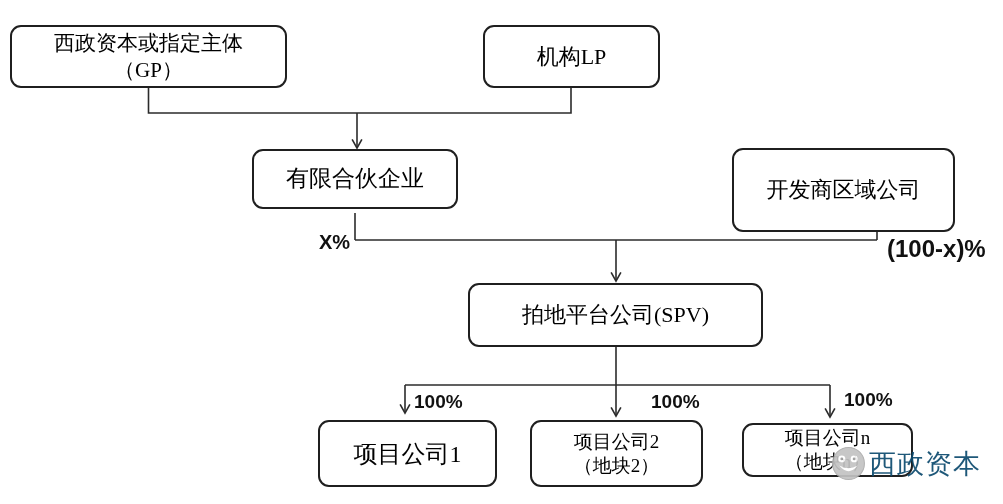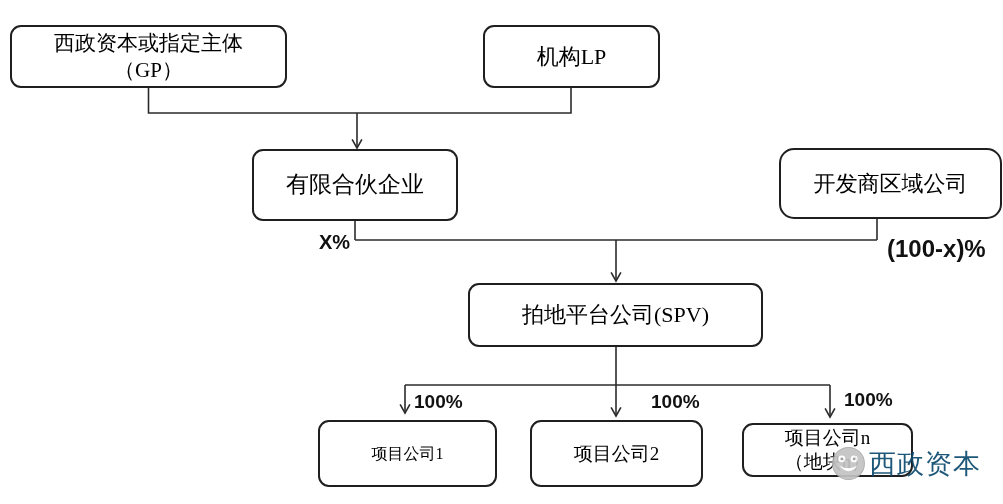--- a/index.html
+++ b/index.html
@@ -31,24 +31,24 @@
     flex-direction: column;
     align-items: center;
     justify-content: center;
     text-align: center;
     color: #000000;
     line-height: 1.25;
   }
   .node .l { white-space: nowrap; }
   .node-gp          { left: 10px;  top: 25px;  width: 277px; height: 63px; font-size: 21px; }
   .node-lp          { left: 483px; top: 25px;  width: 177px; height: 63px; font-size: 22px; text-align: center; }
-  .node-partnership { left: 252px; top: 149px; width: 206px; height: 72px; font-size: 23px; }
-  .node-developer   { left: 779px; top: 148px; width: 223px; height: 71px; font-size: 22px; border-radius: 15px; }
+  .node-partnership { left: 252px; top: 149px; width: 206px; height: 60px; font-size: 23px; }
+  .node-developer   { left: 732px; top: 148px; width: 223px; height: 84px; font-size: 22px; }
   .node-spv         { left: 468px; top: 283px; width: 295px; height: 64px; font-size: 22px; }
-  .node-project1    { left: 318px; top: 420px; width: 179px; height: 67px; font-size: 16px; align-items: center; }
+  .node-project1    { left: 318px; top: 420px; width: 179px; height: 67px; font-size: 24px; align-items: center; }
   .node-project2    { left: 530px; top: 420px; width: 173px; height: 67px; font-size: 19px; }
   .node-projectn    { left: 742px; top: 423px; width: 171px; height: 54px; font-size: 19px; }
   .pct {
     position: absolute;
     font-family: "Liberation Sans", "DejaVu Sans", sans-serif;
     font-weight: 700;
     color: #111111;
     white-space: nowrap;
   }
   .pct-x    { left: 302px; top: 231px; width: 48px; text-align: right; font-size: 20px; }
@@ -119,20 +119,21 @@
   <div class="node node-spv">
     <span class="l">拍地平台公司(SPV)</span>
   </div>
 
   <div class="node node-project1">
     <span class="l">项目公司1</span>
   </div>
 
   <div class="node node-project2">
     <span class="l">项目公司2</span>
+    <span class="l">（地块2）</span>
   </div>
 
   <div class="node node-projectn">
     <span class="l">项目公司n</span>
     <span class="l">（地块n）</span>
   </div>
 
   <span class="pct pct-x">X%</span>
   <span class="pct pct-rest">(100-x)%</span>
   <span class="pct pct-1">100%</span>

